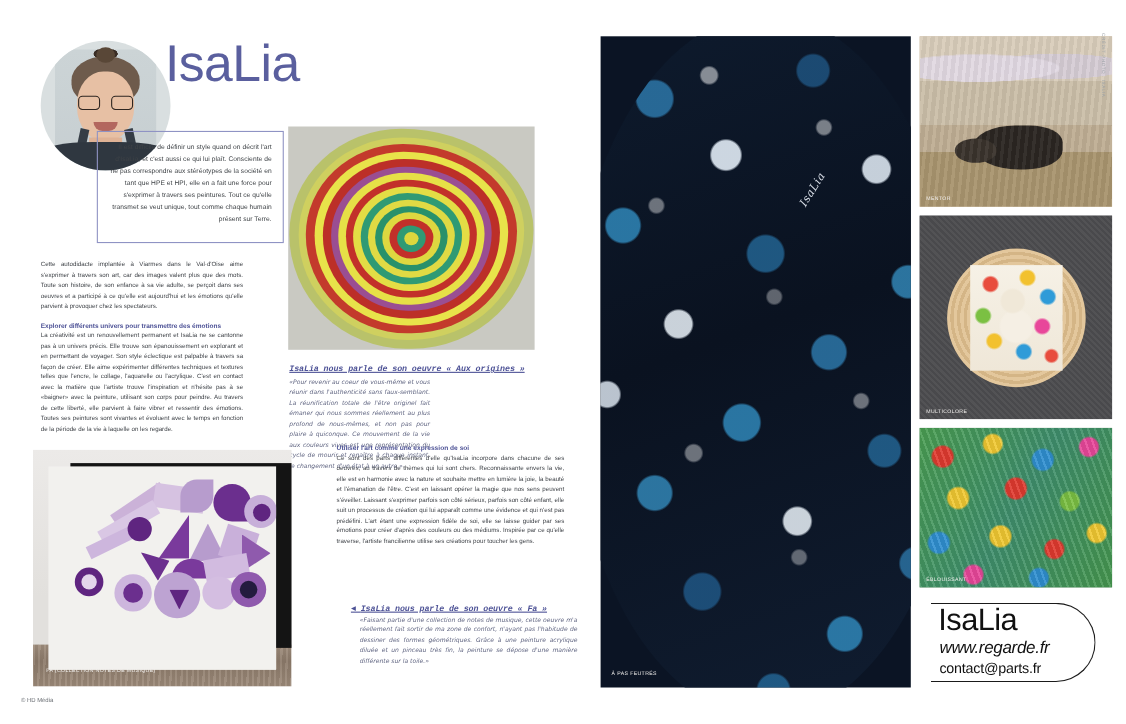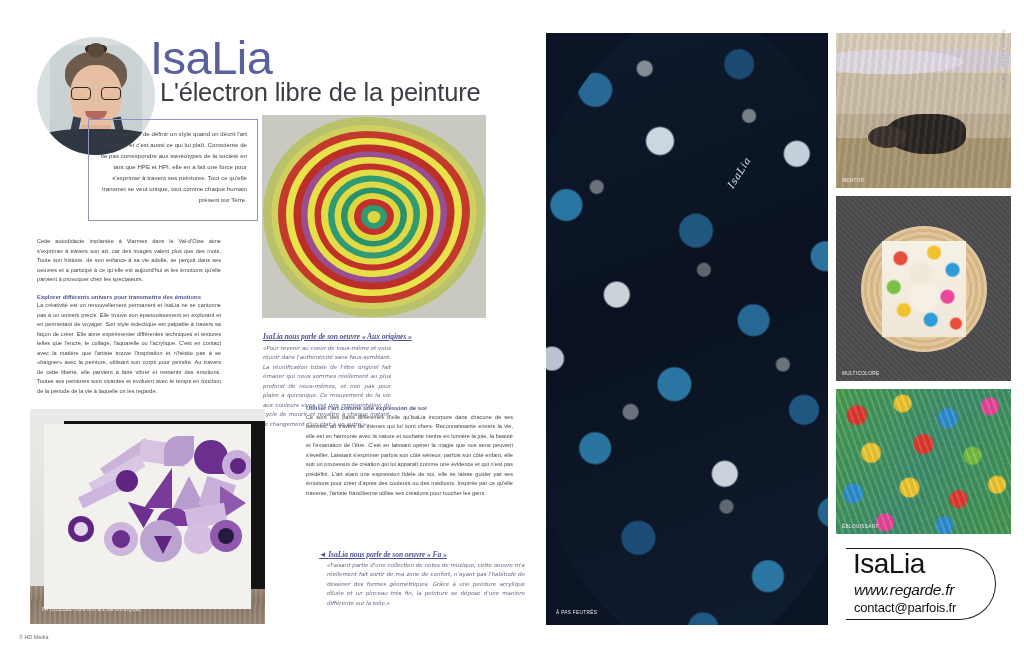--- a/index.html
+++ b/index.html
@@ -110,21 +110,21 @@
   }
   .art-spiral .sp {
     position: absolute; border-radius: 46% 54% 50% 48% / 48% 46% 54% 52%;
     left: 50%; top: 50%; transform: translate(-50%,-50%);
   }
 
   
   .col-quote1 { position: absolute; left: 263px; top: 332px; width: 128px; }
   .col-quote1-wide { position: absolute; left: 263px; top: 332px; width: 250px; }
   .scripthead {
-    font-family: Liberation Serif, serif;
+    font-family: Liberation Mono, monospace;
     font-style: italic; font-weight: bold;
     font-size: 7.6px; color: #4d5296;
     text-decoration: underline; letter-spacing: -0.1px;
     margin-bottom: 2px;
   }
   .quote-it {
     font-family: "DejaVu Sans", sans-serif;
     font-style: italic; font-size: 5.5px; line-height: 1.72;
     color: #5f6480; text-align: justify;
   }
@@ -216,21 +216,20 @@
           <i></i>
         </div>
       <div class="mouth"></div>
       <div class="neck"></div>
       <div class="strapL"></div>
         <div class="strapR"></div>
       <div class="body"></div>
     </div>
 
     <div class="brand">IsaLia</div>
-    <div class="tagline">L'électron libre de la peinture</div>
 
     <div class="introbox">
       <p>Il est difficile de définir un style quand on décrit l'art d'IsaLia, et c'est aussi ce qui lui plaît. Consciente de ne pas correspondre aux stéréotypes de la société en tant que HPE et HPI, elle en a fait une force pour s'exprimer à travers ses peintures. Tout ce qu'elle transmet se veut unique, tout comme chaque humain présent sur Terre.</p>
     </div>
 
     <div class="col-a">
       <p>Cette autodidacte implantée à Viarmes dans le Val-d'Oise aime s'exprimer à travers son art, car des images valent plus que des mots. Toute son histoire, de son enfance à sa vie adulte, se perçoit dans ses oeuvres et a participé à ce qu'elle est aujourd'hui et les émotions qu'elle parvient à provoquer chez les spectateurs.</p>
       <div class="subhead">Explorer différents univers pour transmettre des émotions</div>
       <p>La créativité est un renouvellement permanent et IsaLia ne se cantonne pas à un univers précis. Elle trouve son épanouissement en explorant et en permettant de voyager. Son style éclectique est palpable à travers sa façon de créer. Elle aime expérimenter différentes techniques et textures telles que l'encre, le collage, l'aquarelle ou l'acrylique. C'est en contact avec la matière que l'artiste trouve l'inspiration et n'hésite pas à se «baigner» avec la peinture, utilisant son corps pour peindre. Au travers de cette liberté, elle parvient à faire vibrer et ressentir des émotions. Toutes ses peintures sont vivantes et évoluent avec le temps en fonction de la période de la vie à laquelle on les regarde.</p>
     </div>
@@ -395,18 +394,18 @@
       radial-gradient(circle at 62% 94%, #2f8fd0 0 8px, transparent 10px),
       linear-gradient(120deg,#4a9e52,#3f8f6d 50%,#46974f);"></div>
     <div style="position:absolute;inset:0;background:repeating-linear-gradient(70deg,rgba(255,255,255,.10) 0 2px,rgba(0,0,0,.07) 2px 6px);"></div>
     <div class="caption-dark" style="left:6px;bottom:5px;">Éblouissant</div>
   </div>
 
   <div class="logo-block">
     <div class="rounder"></div>
     <div class="logo-name">IsaLia</div>
     <div class="logo-url">www.regarde.fr</div>
-    <div class="logo-mail">contact@parfois.fr</div>
+    <div class="logo-mail">contact@parts.fr</div>
   </div>
 
   <div class="photocredit">CRÉDIT PHOTO : ISALIA</div>
 
 </div>
 
 </body></html>

